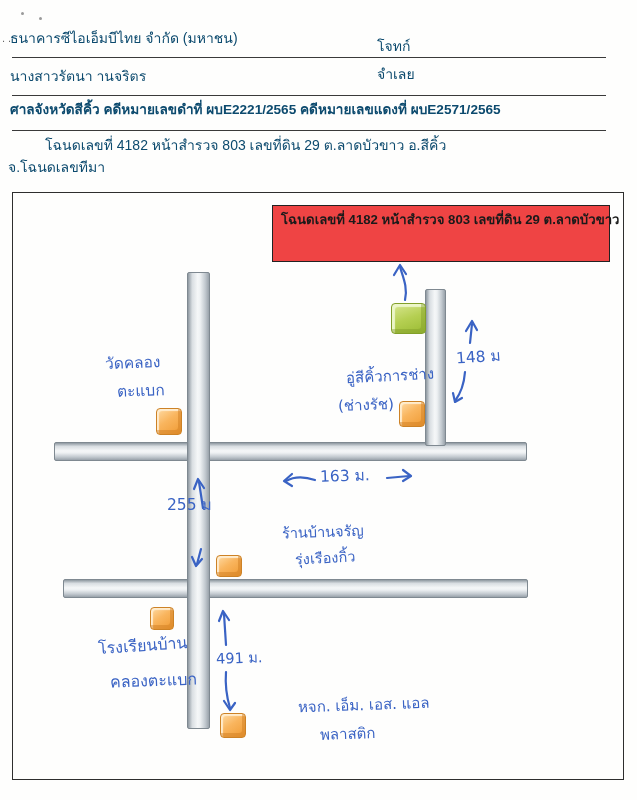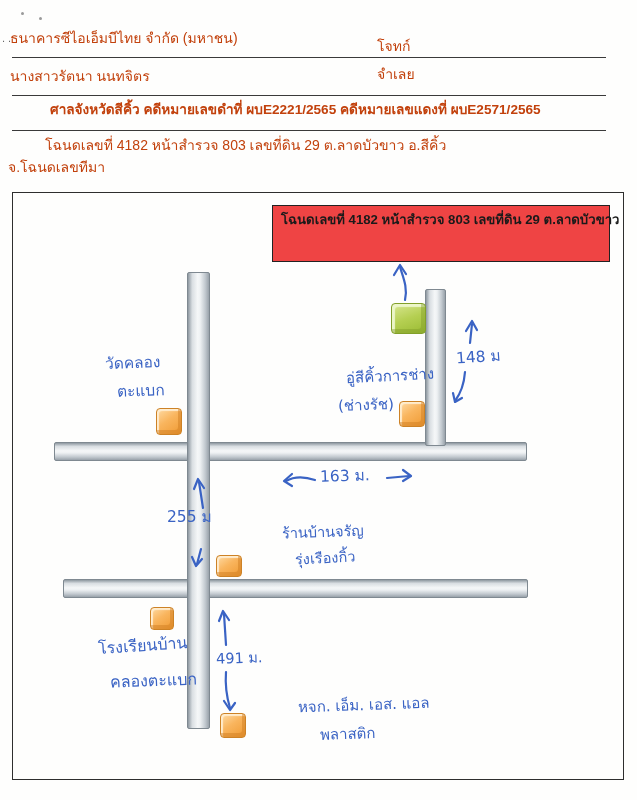--- a/index.html
+++ b/index.html
@@ -2,21 +2,21 @@
 <html><head>
 <meta charset="utf-8">
 <style>
   html,body{margin:0;padding:0;background:#ffffff;}
   #page{
     position:relative;width:637px;height:800px;background:#fefefd;
     font-family:"Liberation Sans", sans-serif;color:#1a1a1a;overflow:hidden;
   }
   .abs{position:absolute;}
   
-  .printed{font-size:14px;line-height:20px;white-space:nowrap;color:#c2410c;}
+  .printed{font-size:14px;line-height:20px;white-space:nowrap;color:#0c4a6e;}
   .bold{font-weight:700;}
   .rule{position:absolute;height:0;border-top:1.4px solid #3a3a3a;}
   .speck{position:absolute;width:3px;height:3px;border-radius:50%;background:#9a9a9a;}
   
   #map{position:absolute;left:12px;top:192px;width:610px;height:586px;border:1.5px solid #2e2e2e;background:#fefefd;}
   #deed-label-box{
     position:absolute;left:259px;top:12px;width:320px;height:51px;
     border:1.6px solid #222;background:#ef4444;z-index:7;
     font-weight:600;font-size:13.2px;line-height:24px;padding:2px 8px;white-space:nowrap;
   }
@@ -43,27 +43,27 @@
 
   <span class="speck" style="left:21px;top:12px;"></span>
   <span class="speck" style="left:39px;top:17px;"></span>
   <span class="abs printed" style="left:2px;top:28px;font-size:11px;color:#666;">. .</span>
 
   <span class="abs printed" style="left:10px;top:28px;">ธนาคารซีไอเอ็มบีไทย  จำกัด (มหาชน)</span>
   <span class="abs printed" style="left:377px;top:36px;">โจทก์</span>
 
   <div class="rule" style="left:12px;top:57px;width:594px;"></div>
 
-  <span class="abs printed" style="left:10px;top:66px;">นางสาวรัตนา  นนทจิตร</span>
+  <span class="abs printed" style="left:10px;top:66px;">นางสาวรัตนา  านจริตร</span>
   <span class="abs printed" style="left:377px;top:65px;font-family:Liberation Serif, serif;">จำเลย</span>
 
   <div class="rule" style="left:12px;top:95px;"></div>
   <div class="rule" style="left:12px;top:95px;width:594px;"></div>
 
-  <span class="abs printed bold" style="left:10px;top:100px;font-size:13.6px;margin-left:40px;">ศาลจังหวัดสีคิ้ว    คดีหมายเลขดำที่  ผบE2221/2565   คดีหมายเลขแดงที่  ผบE2571/2565</span>
+  <span class="abs printed bold" style="left:10px;top:100px;font-size:13.6px;">ศาลจังหวัดสีคิ้ว    คดีหมายเลขดำที่  ผบE2221/2565   คดีหมายเลขแดงที่  ผบE2571/2565</span>
 
   <div class="rule" style="left:12px;top:130px;width:594px;"></div>
 
   <span class="abs printed" style="left:8px;top:135px;font-weight:500;margin-left:37px;">โฉนดเลขที่  4182   หน้าสำรวจ 803   เลขที่ดิน  29   ต.ลาดบัวขาว   อ.สีคิ้ว</span>
   <span class="abs printed" style="left:8px;top:157px;font-weight:500;">จ.โฉนดเลขทีมา</span>
 
   <div id="map">
 
     <div id="deed-label-box">
       <div>โฉนดเลขที่  4182   หน้าสำรวจ 803   เลขที่ดิน  29   ต.ลาดบัวขาว</div>
@@ -84,21 +84,21 @@
     <span class="ink" style="left:92px;top:160px;transform:rotate(-2deg);">วัดคลอง</span>
     <span class="ink" style="left:104px;top:188px;transform:rotate(-2deg);">ตะแบก</span>
 
     <span class="ink" style="left:333px;top:173px;transform:rotate(-3deg);font-size:15px;">อู่สีคิ้วการช่าง</span>
     <span class="ink" style="left:325px;top:202px;transform:rotate(-2deg);font-size:15px;">(ช่างรัช)</span>
 
     <span class="ink" style="left:443px;top:154px;transform:rotate(-4deg);">148 ม</span>
 
     <span class="ink" style="left:307px;top:273px;transform:rotate(-2deg);">163 ม.</span>
 
-    <span class="ink" style="left:154px;top:314px;">255 ม</span>
+    <span class="ink" style="left:154px;top:302px;">255 ม</span>
 
     <span class="ink" style="left:203px;top:455px;transform:rotate(-2deg);font-size:14.5px;">491 ม.</span>
 
     <span class="ink" style="left:269px;top:329px;transform:rotate(-2deg);font-size:14.5px;">ร้านบ้านจรัญ</span>
     <span class="ink" style="left:282px;top:355px;transform:rotate(-3deg);font-size:14.5px;">รุ่งเรืองกิ้ว</span>
 
     <span class="ink" style="left:85px;top:443px;transform:rotate(-4deg);font-size:16px;">โรงเรียนบ้าน</span>
     <span class="ink" style="left:97px;top:478px;transform:rotate(-2deg);font-size:16px;">คลองตะแบก</span>
 
     <span class="ink" style="left:285px;top:502px;transform:rotate(-2deg);font-size:15px;">หจก. เอ็ม. เอส. แอล</span>

